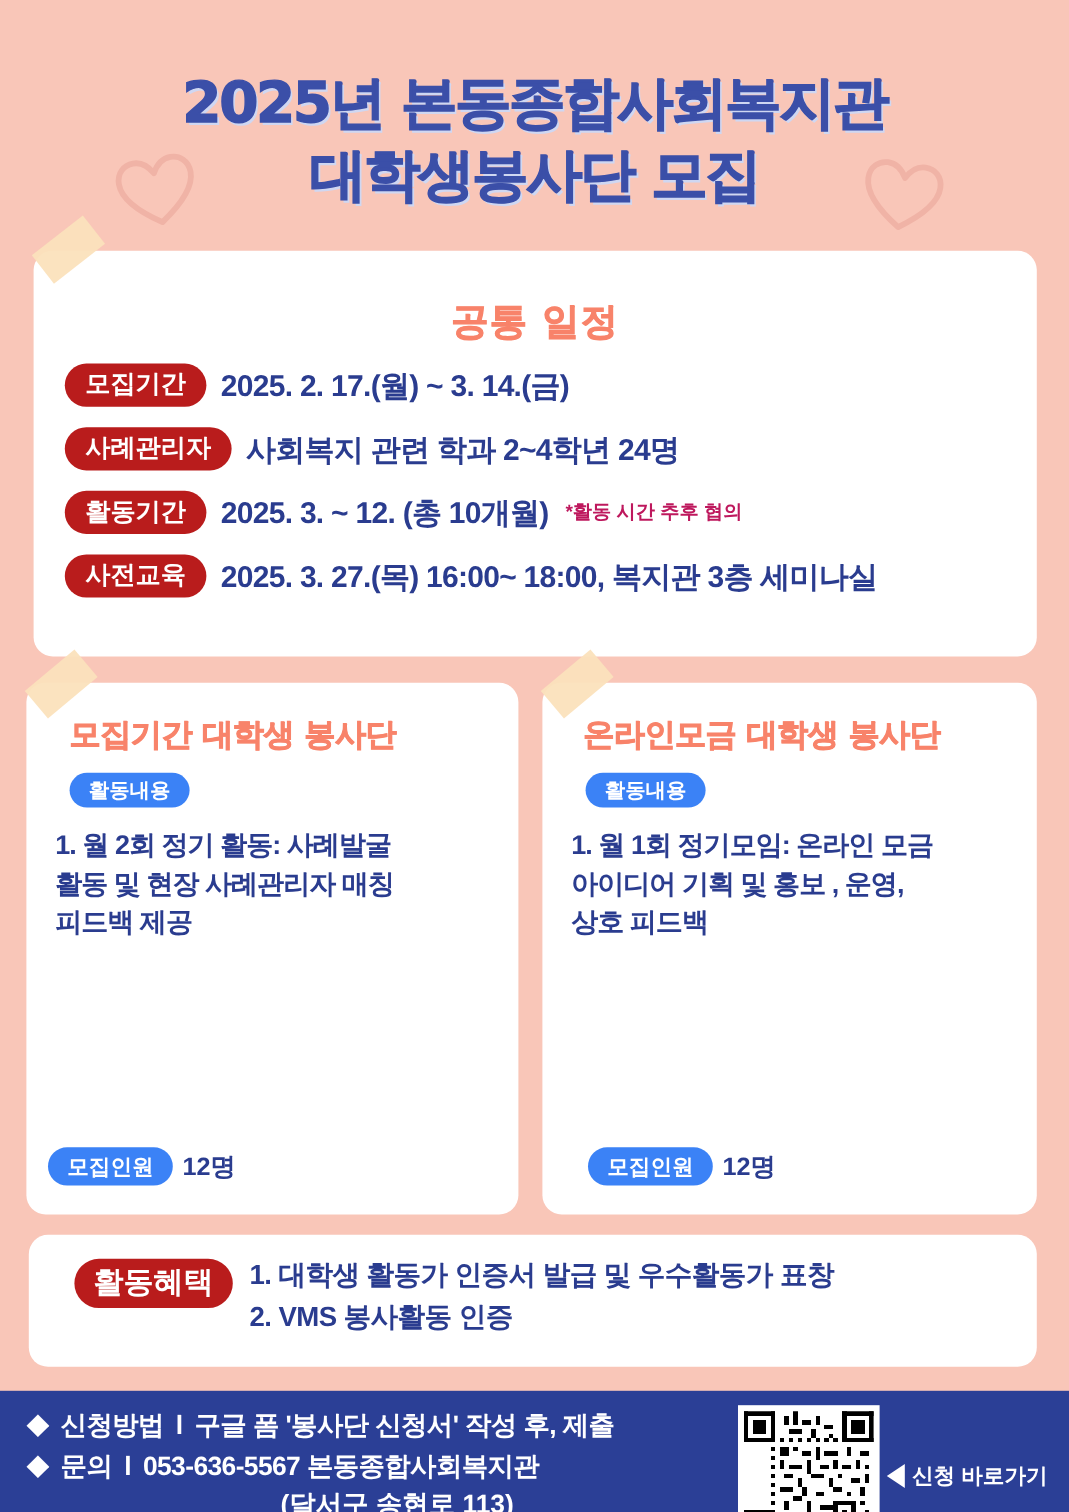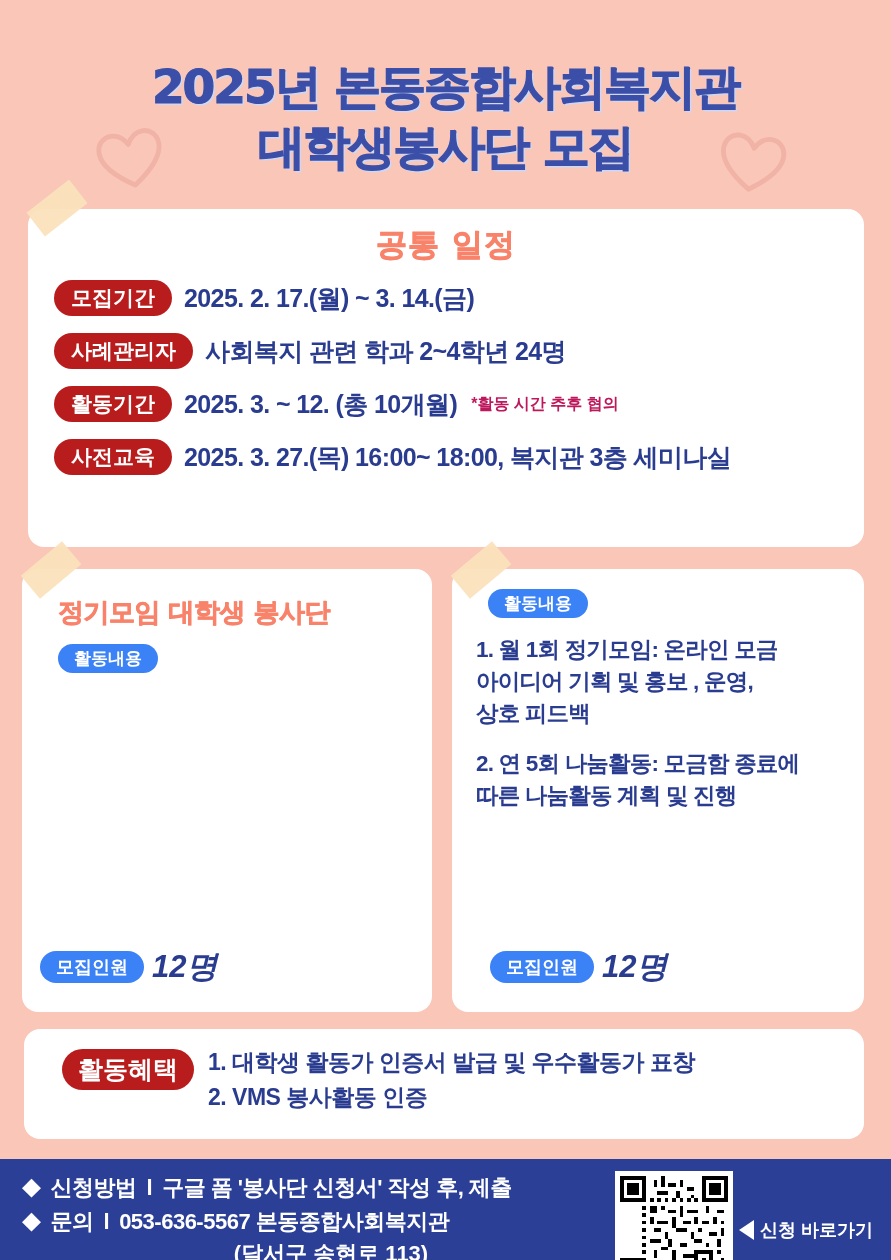--- a/index.html
+++ b/index.html
@@ -52,21 +52,21 @@
 
   
   .card {
     background: #ffffff;
     border-radius: 16px;
     position: absolute;
   }
 
   #common-card {
     left: 28px; top: 168px; width: 836px; height: 338px;
-    padding: 7px 26px 10px 26px;
+    padding: 30px 26px 10px 26px;
   }
   .card-heading {
     text-align: center;
     color: #f8836a;
     font-family: "DejaVu Sans", sans-serif;
     font-weight: bold;
     font-size: 31px;
     letter-spacing: 1px;
     margin: 8px 0 14px 0;
     -webkit-text-stroke: 0.8px #f8836a;
@@ -148,23 +148,22 @@
     position: absolute;
     bottom: 24px;
     left: 18px;
     display: flex;
     align-items: center;
     gap: 8px;
   }
   .count-row .pill-sm { margin-left: 0; font-size: 18px; padding: 7px 16px; }
   .count-val {
     color: #2a3c8f;
-    font-size: 31px;
-    font-weight: bold;
-    font-style: italic;
+    font-size: 21px;
+    font-weight: bold;
   }
   #right-card .count-row { left: 38px; }
 
   
   #benefit-card {
     left: 24px; top: 988px; width: 840px; height: 110px;
     padding: 16px 20px;
     display: flex;
     align-items: flex-start;
     gap: 14px;
@@ -285,38 +284,40 @@
       <span class="row-note">*활동 시간 추후 협의</span>
     </div>
 
     <div class="row">
       <span class="pill">사전교육</span>
       <span class="row-text">2025. 3. 27.(목) 16:00~ 18:00, 복지관 3층 세미나실</span>
     </div>
   </div>
 
   <div class="card left" id="left-card">
-    <div class="sub-heading">정기모임 대학생 봉사단</div>
+    <div class="sub-heading">모집기간 대학생 봉사단</div>
     <span class="pill-sm">활동내용</span>
     <div class="item-list">
+      <div class="item">1. 월 2회 정기 활동: 사례발굴
+    활동 및 현장 사례관리자 매칭
+    피드백 제공</div>
     </div>
     <div class="count-row">
       <span class="pill-sm">모집인원</span>
       <span class="count-val">12명</span>
     </div>
   </div>
 
   <div class="card right" id="right-card">
+    <div class="sub-heading">온라인모금 대학생 봉사단</div>
     <span class="pill-sm">활동내용</span>
     <div class="item-list">
       <div class="item">1. 월 1회 정기모임:  온라인 모금
     아이디어 기획 및 홍보 , 운영,
     상호 피드백</div>
-      <div class="item">2. 연 5회 나눔활동: 모금함 종료에
-따른 나눔활동 계획 및 진행</div>
     </div>
     <div class="count-row">
       <span class="pill-sm">모집인원</span>
       <span class="count-val">12명</span>
     </div>
   </div>
 
   <div class="card" id="benefit-card">
     <span class="pill">활동혜택</span>
     <div class="benefit-lines" style="white-space: pre-line;">1. 대학생 활동가 인증서 발급 및 우수활동가 표창

